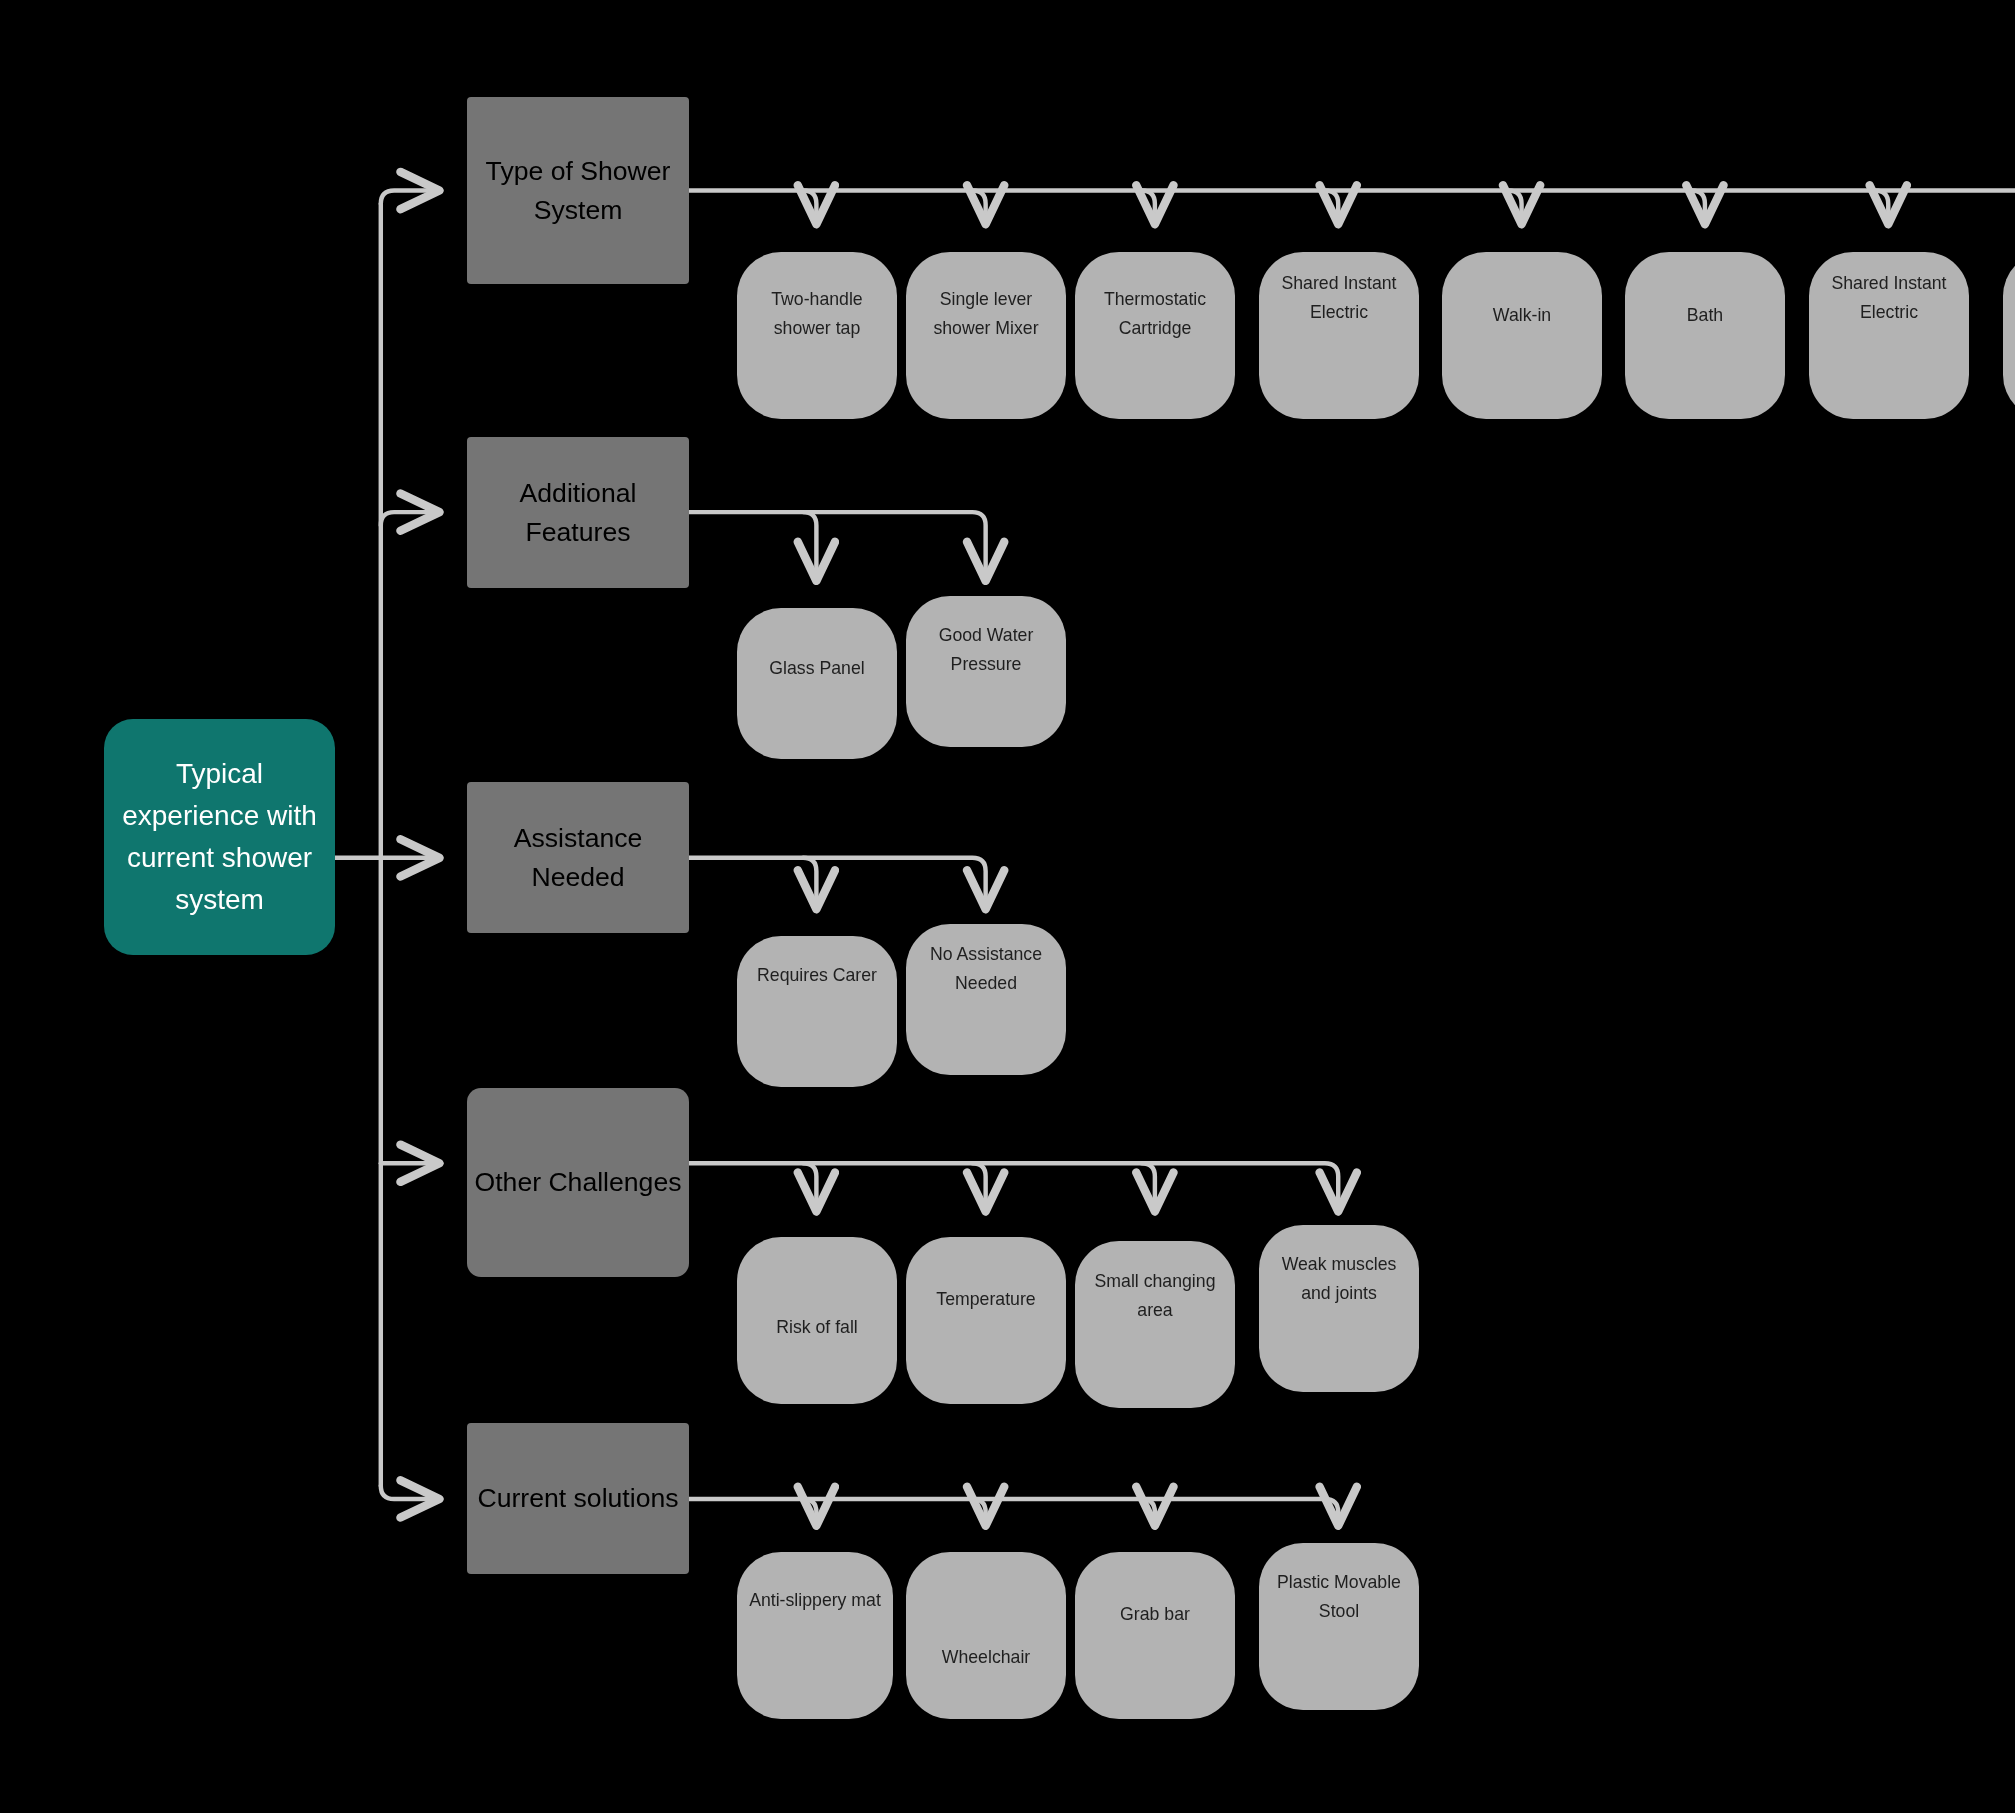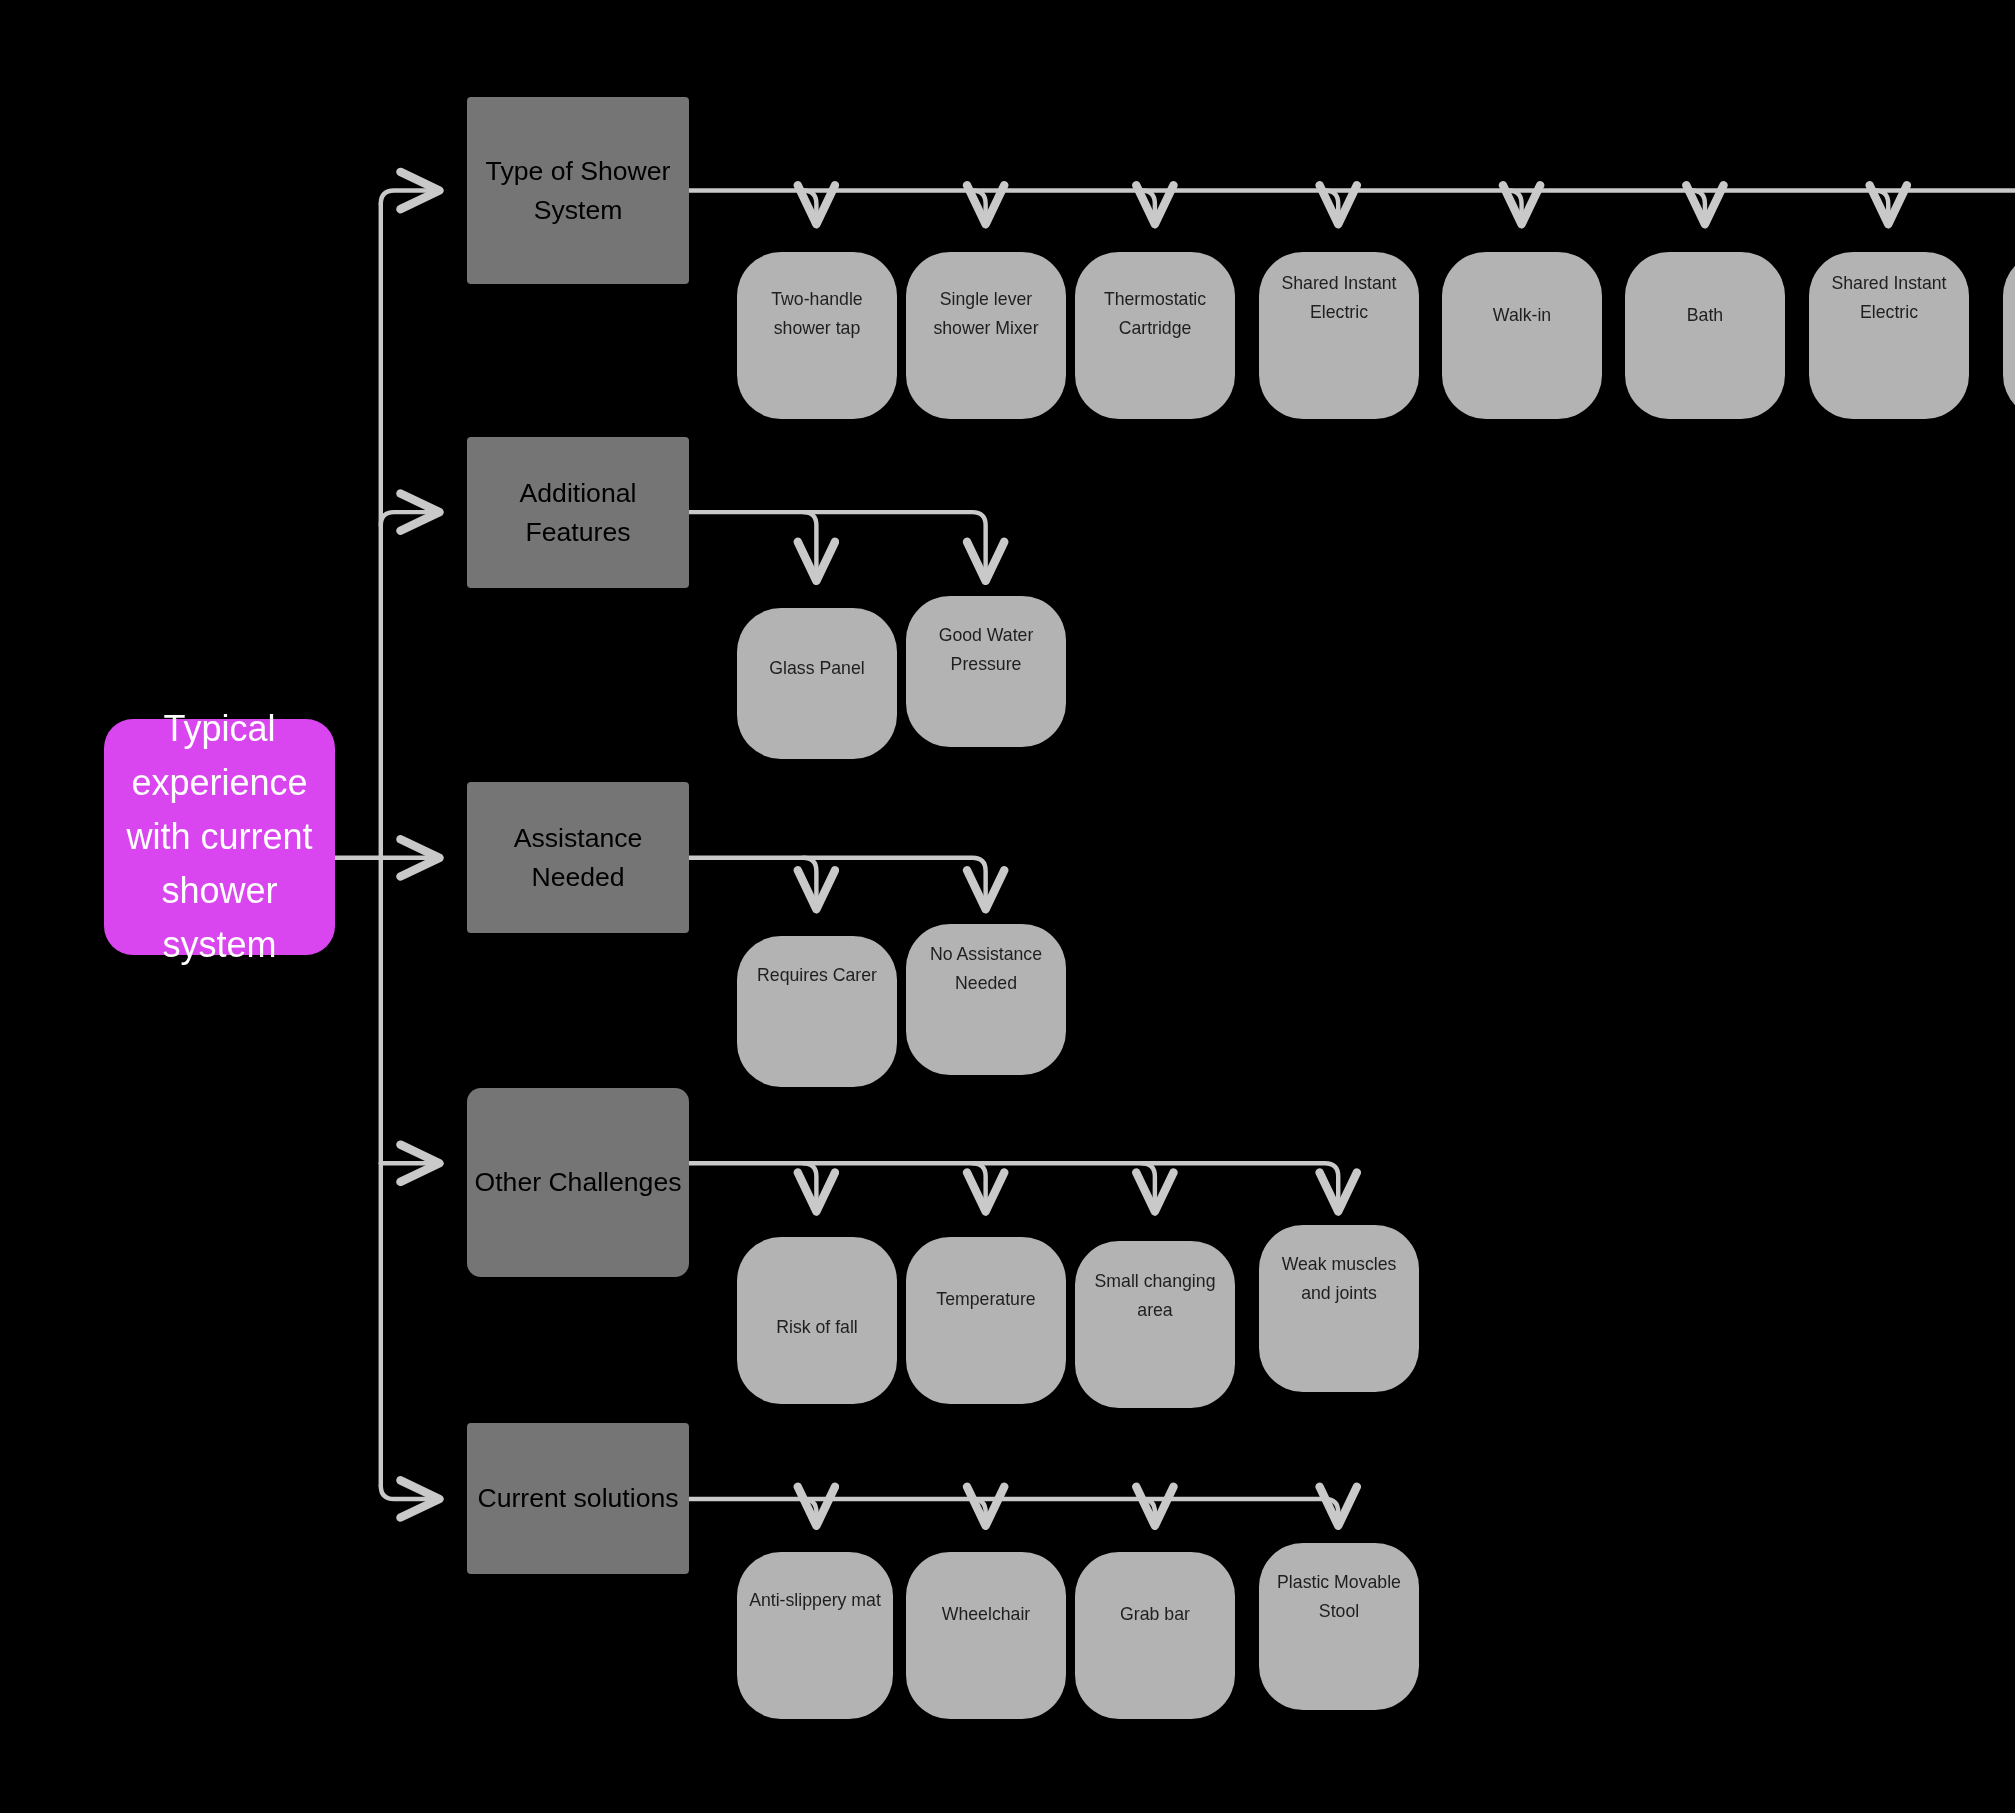--- a/index.html
+++ b/index.html
@@ -29,24 +29,24 @@
     justify-content: center;
     text-align: center;
     box-sizing: border-box;
   }
   .node-label {
     display: block;
     white-space: pre-line;
   }
   
   .root-node {
-    background: #d946ef;
+    background: #0f766e;
     border-radius: 29px;
     color: #ffffff;
-    font-size: 36px;
+    font-size: 28px;
     line-height: 1.5;
     padding: 7.3px 8.9px;
   }
   
   .cat-node {
     background: #757575;
     border-radius: 4px;
     color: #000000;
     font-size: 26.6px;
     line-height: 1.46;
@@ -196,21 +196,21 @@
   <div class="node leaf-node" style="left:1075px; top:1229px; width:160px; height:167px; padding-top:26px;margin-top:12px;">
     <span class="node-label">Small changing area</span>
   </div>
   <div class="node leaf-node" style="left:1259px; top:1225px; width:160px; height:167px; padding-top:25px;">
     <span class="node-label">Weak muscles and joints</span>
   </div>
 
   <div class="node leaf-node" style="left:737px; top:1552px; width:156px; height:167px; padding-top:34px;">
     <span class="node-label">Anti-slippery mat</span>
   </div>
-  <div class="node leaf-node" style="left:906px; top:1552px; width:160px; height:167px; padding-top:48px;">
+  <div class="node leaf-node" style="left:906px; top:1552px; width:160px; height:167px; padding-top:48px;align-items:center;">
     <span class="node-label">Wheelchair</span>
   </div>
   <div class="node leaf-node" style="left:1075px; top:1552px; width:160px; height:167px; padding-top:48px;">
     <span class="node-label">Grab bar</span>
   </div>
   <div class="node leaf-node" style="left:1259px; top:1543px; width:160px; height:167px; padding-top:25px;">
     <span class="node-label">Plastic Movable Stool</span>
   </div>
 
 </div>

